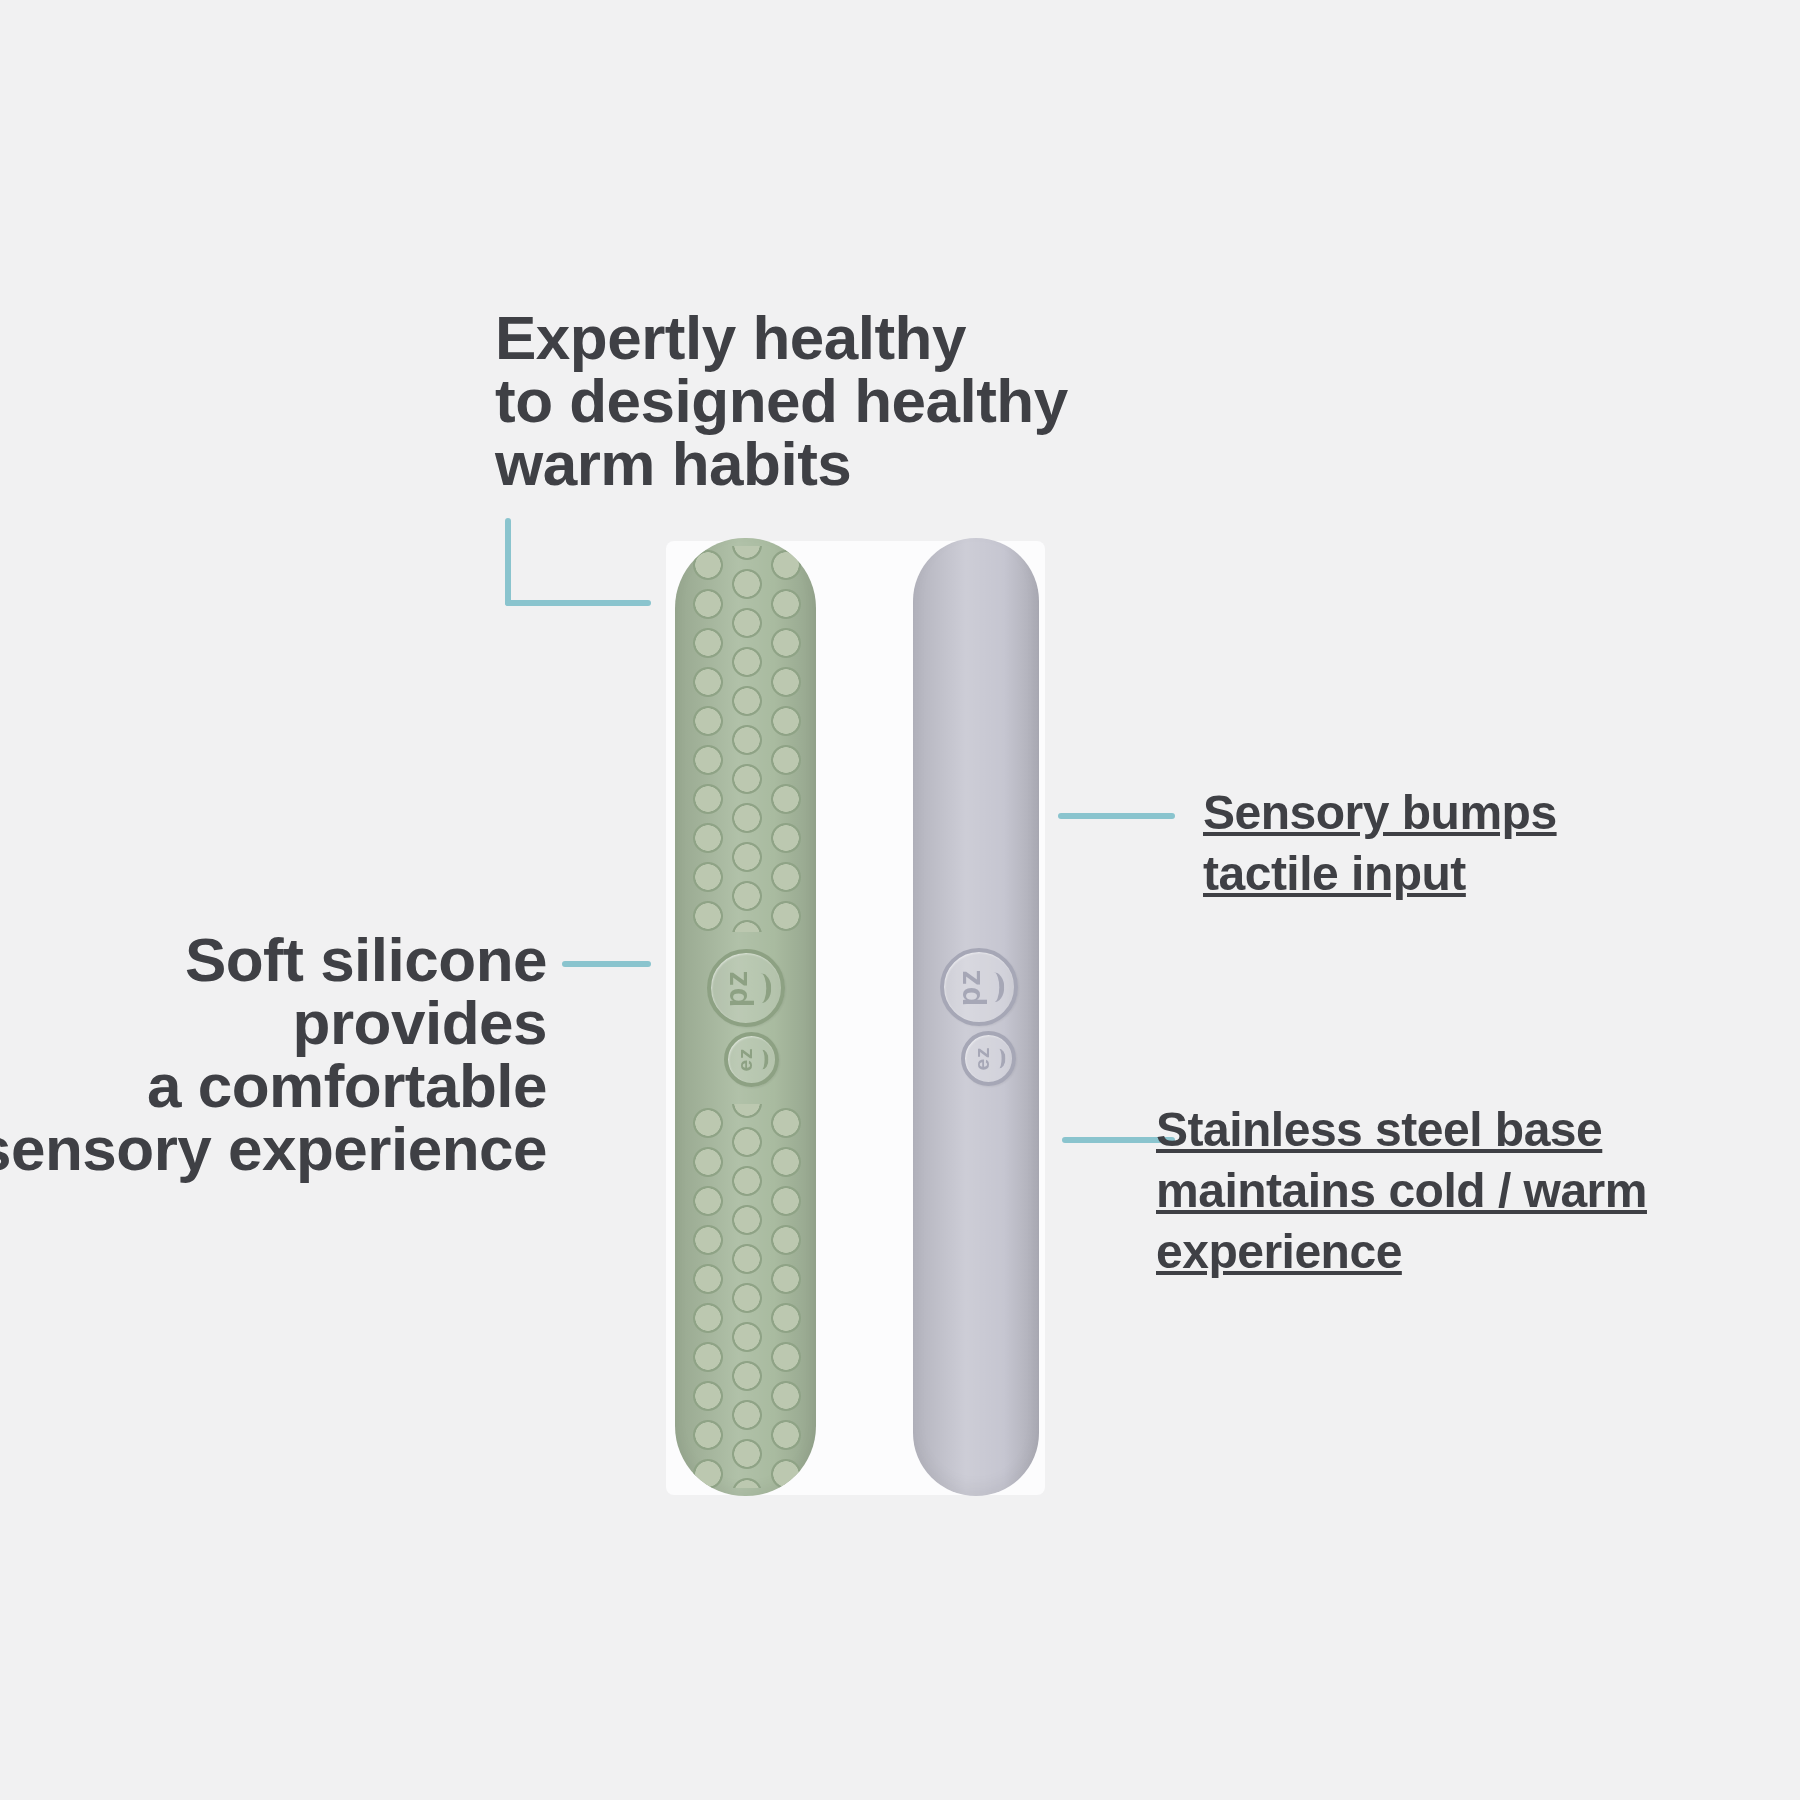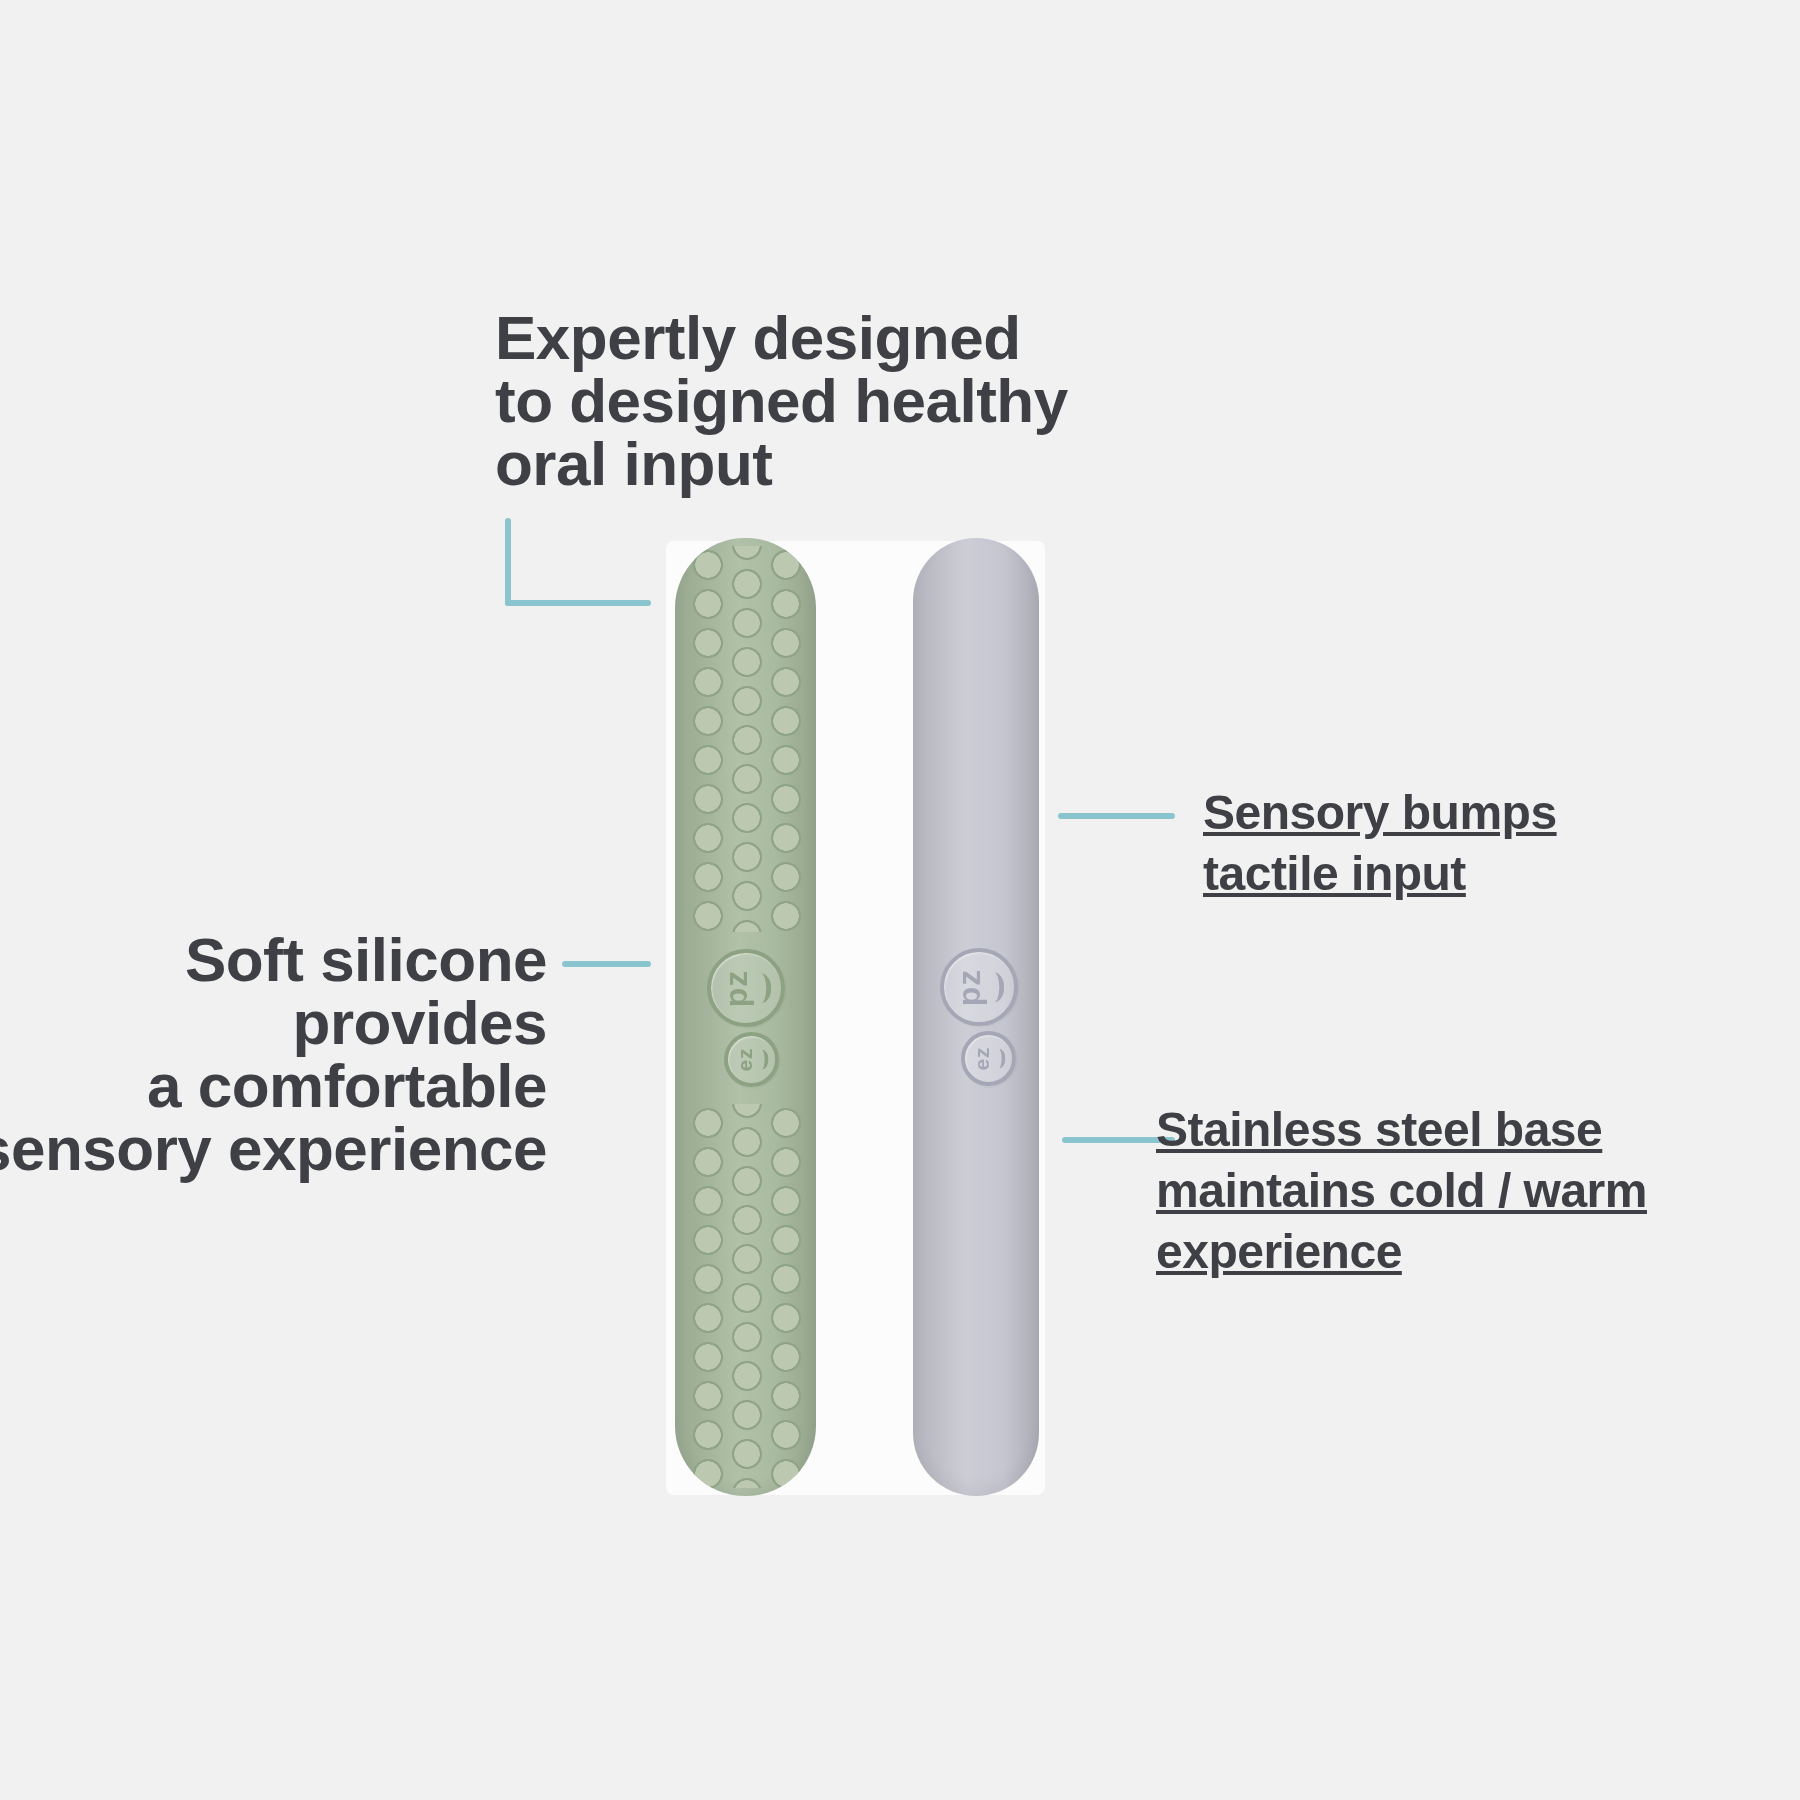--- a/index.html
+++ b/index.html
@@ -114,23 +114,23 @@
     </div>
   </div>
 
   <div class="connector vertical" id="c1v"></div>
   <div class="connector" id="c1h"></div>
   <div class="connector" id="c2"></div>
   <div class="connector" id="c3"></div>
   <div class="connector" id="c4"></div>
 
   <div class="callout big-type" id="t1">
-    <div>Expertly designed</div>
+    <div>Expertly healthy</div>
     <div>to designed healthy</div>
-    <div>oral input</div>
+    <div>warm habits</div>
   </div>
 
   <div class="callout big-type" id="t2">
     <div>Soft silicone</div>
     <div>provides</div>
     <div>a comfortable</div>
     <div>sensory experience</div>
   </div>
 
   <div class="callout small-type" id="t3">

